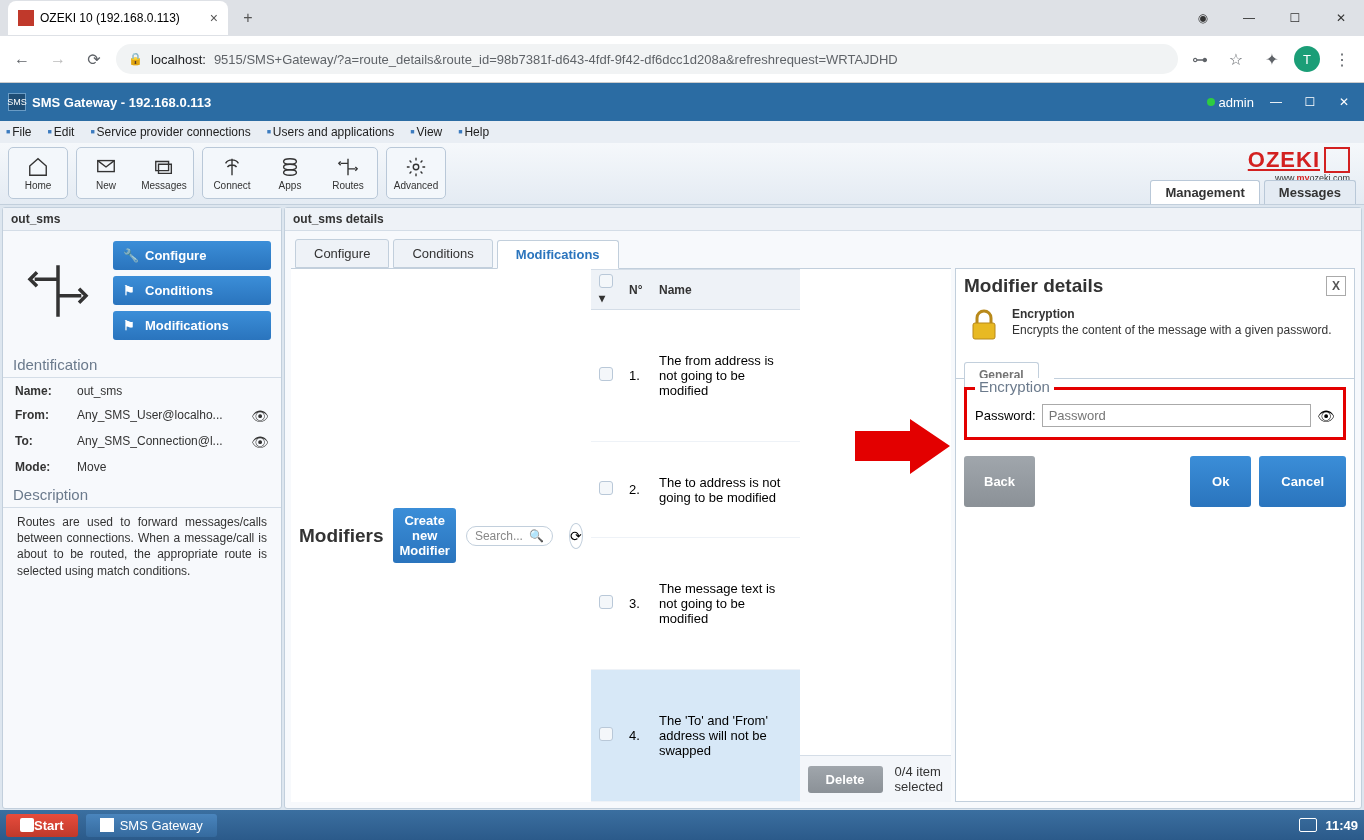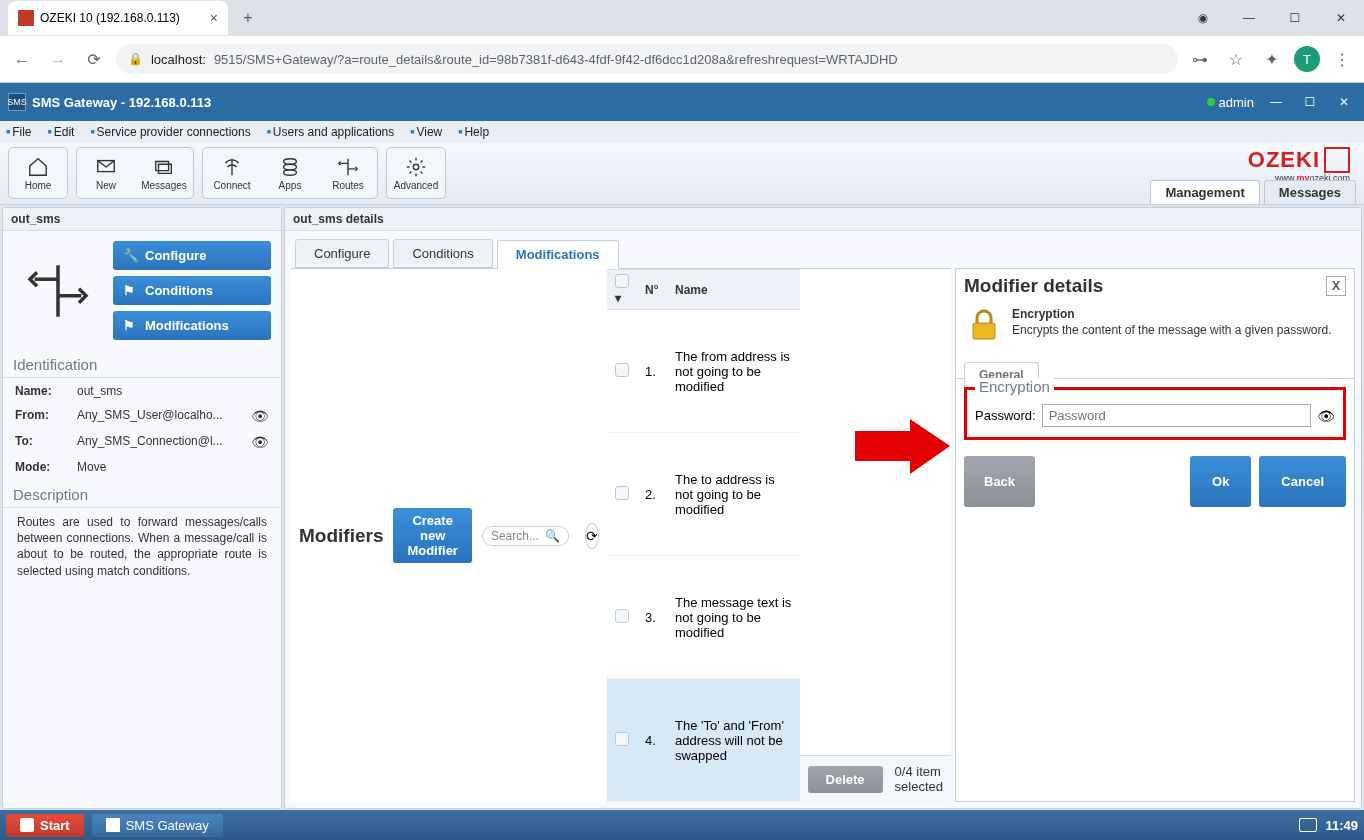--- a/index.html
+++ b/index.html
@@ -34,21 +34,21 @@
 .menubar { height: 22px; background: #e9eef4; display: flex; align-items: center; padding: 0 6px; font-size: 12px; gap: 16px; }
 .menubar .menu-item { color: #222; }
 .menubar .menu-item::before { content: "■ "; color: #3b7bbf; font-size: 7px; position: relative; top: -2px; }
 
 
 .toolbar-row { background: linear-gradient(#f5f8fb,#e4ebf3); border-bottom: 1px solid #c2cfdc; padding: 4px 8px 0; display: flex; align-items: flex-start; height: 62px; position:relative;}
 .tb-group { display: flex; gap: 4px; border: 1px solid #b9c8d8; border-radius: 5px; padding: 2px; background: #f3f7fb; margin-right: 8px; }
 .tb-button { width: 54px; height: 46px; display: flex; flex-direction: column; align-items: center; justify-content: center; font-size: 10px; color: #333; border-radius: 3px; cursor: pointer; gap: 2px;}
 .tb-button svg { width: 22px; height: 22px; }
 .logo-area { margin-left: auto; text-align: right; padding-right: 6px; }
-.logo-text { font-size: 22px; font-weight: bold; color: #d32020; letter-spacing: 1px; display:flex; align-items:center; gap:4px;}
+.logo-text { font-size: 22px; font-weight: bold; color: #d32020; letter-spacing: 1px; display:flex; align-items:center; gap:4px;text-decoration:underline;}
 .logo-sub { font-size: 9px; color: #333; }
 .logo-sub .my { color: #d32020; font-weight: bold; }
 .top-tabs-strip { position:absolute; right:8px; bottom:0; display:flex; }
 .top-tab { padding: 4px 14px; border: 1px solid #b9c8d8; border-bottom: none; background: #e4ebf3; font-size: 13px; font-weight:bold; color:#333; border-radius:3px 3px 0 0; margin-left:4px;}
 .top-tab.active { background: #fff; }
 
 
 .main-area { display: flex; height: 606px; background: #dde6ef; padding: 2px; gap: 2px; }
 .panel { background: #f7f9fc; border: 1px solid #c2cfdc; border-radius: 3px; display: flex; flex-direction: column; }
 .panel-left { width: 280px; }
@@ -73,21 +73,21 @@
 
 
 .right-tabs-row { padding: 8px 10px 0; }
 .tabgroup { display: flex; }
 .rtab { padding: 6px 18px; border: 1px solid #c2cfdc; background: #eef2f7; font-size: 13px; color: #333; border-radius: 3px 3px 0 0; margin-right: 4px; cursor: pointer; }
 .rtab.active { background: #fff; color: #2a74bd; font-weight: bold; border-bottom-color: #fff; position: relative; top: 1px; }
 .right-split { display: flex; flex: 1; gap: 4px; padding: 0 6px 6px; }
 .mod-list-pane { flex: 1; display: flex; flex-direction: row; border-top:1px solid #c2cfdc; background:#fff;}
 .mod-header-row { display: flex; align-items: center; padding: 6px 8px; gap: 10px; }
 .mod-header-row h2 { font-size: 19px; color: #333; }
-.create-btn { background: linear-gradient(#3b8ed8,#2a74bd); color: #fff; border: none; border-radius: 3px; padding: 5px 8px; font-size: 13px; font-weight: bold; cursor: pointer; }
+.create-btn { background: linear-gradient(#3b8ed8,#2a74bd); color: #fff; border: none; border-radius: 3px; padding: 5px 0; font-size: 13px; font-weight: bold; cursor: pointer; }
 .search-box { margin-left: auto; display: flex; align-items: center; border: 1px solid #c2cfdc; border-radius: 12px; padding: 2px 8px; font-size: 12px; color: #888; gap: 6px; background:#fff;}
 .refresh-btn { width: 26px; height: 26px; border: 1px solid #c2cfdc; border-radius: 50%; display: flex; align-items: center; justify-content: center; margin-left: 6px; cursor: pointer; font-size: 14px; }
 .mod-table { width: 100%; border-collapse: collapse; font-size: 13px; }
 .mod-table th { text-align: left; padding: 4px 8px; background: #eef2f7; border-top: 1px solid #d4dde7; border-bottom: 1px solid #d4dde7; font-weight: bold; font-size: 12px; color:#333;}
 .mod-table td { padding: 5px 8px; border-bottom: 1px solid #eef2f7; }
 .mod-table tr.selected td { background: #d7e8f7; }
 .chk { width: 14px; height: 14px; border: 1px solid #b9c8d8; border-radius: 3px; display: inline-block; background:#f4f7fa;}
 .mod-footer { margin-top: auto; padding: 8px; display: flex; align-items: center; gap: 12px; border-top: 1px solid #d4dde7; background:#f3f6fa;}
 .del-btn { background: linear-gradient(#a0a6ac,#8b9197); color: #fff; border: none; border-radius: 3px; padding: 6px 18px; font-size: 13px; font-weight:bold; cursor: pointer; }
 .footer-text { font-size: 13px; color: #333; }
@@ -109,21 +109,21 @@
 .form-row .eye { font-size: 14px; cursor: pointer; }
 .btn-row { display: flex; gap: 8px; padding: 8px; }
 .btn-row .spacer { flex: 1; }
 .gray-btn { background: linear-gradient(#a0a6ac,#8b9197); color: #fff; border: none; border-radius: 3px; padding: 18px 20px; font-size: 13px; font-weight: bold; cursor: pointer; }
 .pblue-btn { background: linear-gradient(#3b8ed8,#2a74bd); color: #fff; border: none; border-radius: 3px; padding: 6px 22px; font-size: 13px; font-weight: bold; cursor: pointer; }
 
 .red-arrow { position: absolute; left: 855px; top: 419px; width: 95px; height: 55px; pointer-events:none;}
 
 
 .taskbar { position: absolute; bottom: 0; left: 0; right: 0; height: 30px; background: linear-gradient(#3b6fa0,#2b5a8a); display: flex; align-items: center; padding: 0 6px; gap: 8px; color: #fff; font-size: 13px; }
-.task-start { background: linear-gradient(#e74c3c,#c0392b); padding: 4px 14px; border-radius: 3px; font-weight: bold; display:flex; align-items:center; gap:6px;}
+.task-start { background: linear-gradient(#e74c3c,#c0392b); padding: 4px 14px; border-radius: 3px; font-weight: bold; display:flex; align-items:center; gap:0;}
 .task-btn { background: linear-gradient(#4a85bd,#356a9e); padding: 4px 14px; border-radius: 3px; display:flex;align-items:center;gap:6px;}
 .task-time { margin-left: auto; display: flex; align-items: center; gap: 8px; font-weight:bold;}
 .kb-icon { width:18px; height:14px; border:1px solid #fff; border-radius:2px; }
 </style>
 </head>
 <body>
 
 <div class="browser-top">
   <div class="browser-titlebar">
     <div class="tab">

